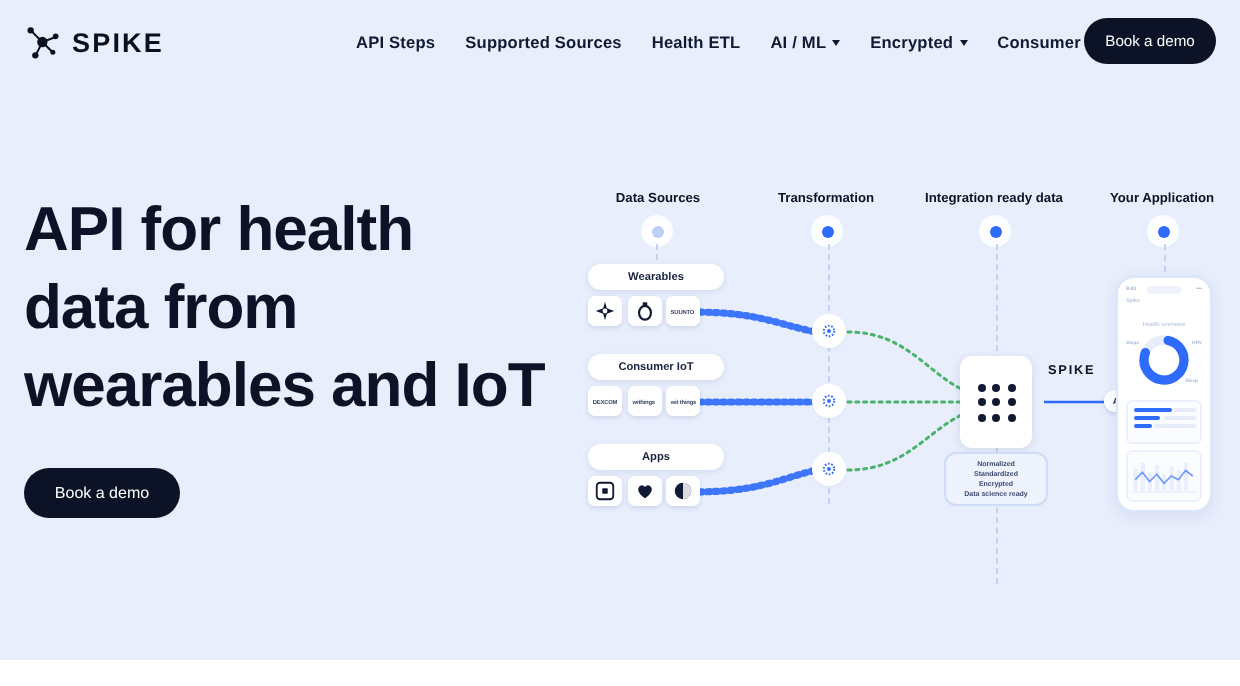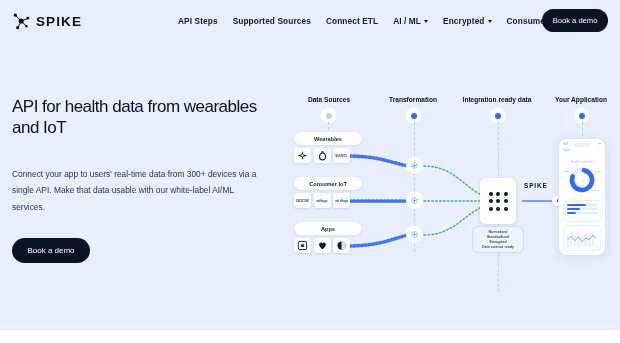--- a/index.html
+++ b/index.html
@@ -46,21 +46,21 @@
     width: 66px; height: 23px; border-radius: 12px;
     background: #0d1326; color: #ffffff;
     font-size: 7.6px; font-weight: 500;
     display: flex; align-items: center; justify-content: center;
     cursor: pointer;
   }
 
   
   .hero-copy { position: absolute; left: 12px; top: 96px; width: 262px; }
   .headline {
-    font-size: 17px; font-weight: 400; line-height: 1.25;
+    font-size: 31px; font-weight: 700; line-height: 1.25;
     color: #0d1326; letter-spacing: -0.5px;
   }
   .subcopy {
     margin-top: 27px; font-size: 8.4px; line-height: 2.0;
     color: #2b3557; width: 252px;
   }
   .demo-btn {
     margin-top: 22px; width: 78px; height: 25px; border-radius: 13px;
     background: #0d1326; color: #ffffff; font-size: 8px; font-weight: 500;
     display: flex; align-items: center; justify-content: center; cursor: pointer;
@@ -197,41 +197,40 @@
     </div>
 
     <div class="nav-links">
       <div class="nav-link">
         <span>API Steps</span>
       </div>
       <div class="nav-link">
         <span>Supported Sources</span>
       </div>
       <div class="nav-link">
-        <span>Connect ETL</span>
+        <span>Health ETL</span>
       </div>
       <div class="nav-link">
         <span>AI / ML</span>
         <span class="caret"></span>
       </div>
       <div class="nav-link">
         <span>Encrypted</span>
         <span class="caret"></span>
       </div>
       <div class="nav-link">
         <span>Consumer</span>
       </div>
     </div>
 
     <div class="nav-cta">Book a demo</div>
   </div>
 
   <div class="hero-copy">
     <h1 class="headline">API for health data from wearables and IoT</h1>
-    <p class="subcopy">Connect your app to users' real-time data from 300+ devices via a single API. Make that data usable with our white-label AI/ML services.</p>
     <div class="demo-btn">Book a demo</div>
   </div>
 
   <div class="diagram">
 
     <div class="col-head" style="left:0px; top:0px; width:90px;">Data Sources</div>
     <div class="col-head" style="left:84px; top:0px; width:90px;">Transformation</div>
     <div class="col-head" style="left:158px; top:0px; width:110px;">Integration ready data</div>
     <div class="col-head" style="left:258px; top:0px; width:78px;">Your Application</div>
 

